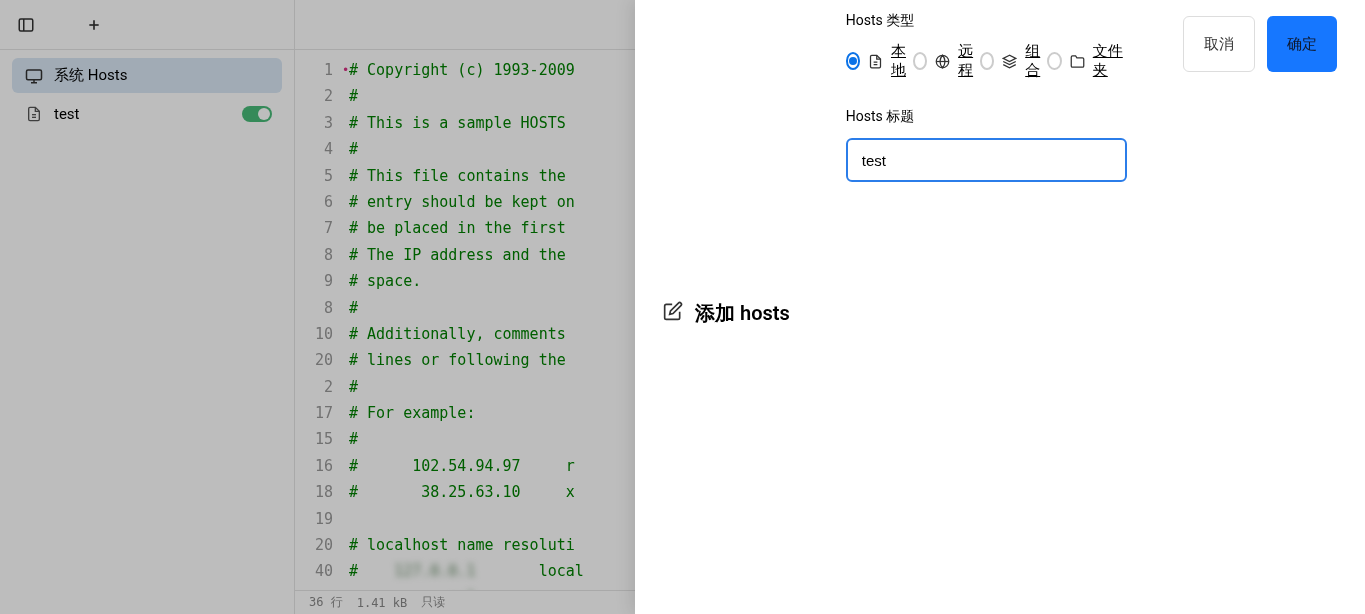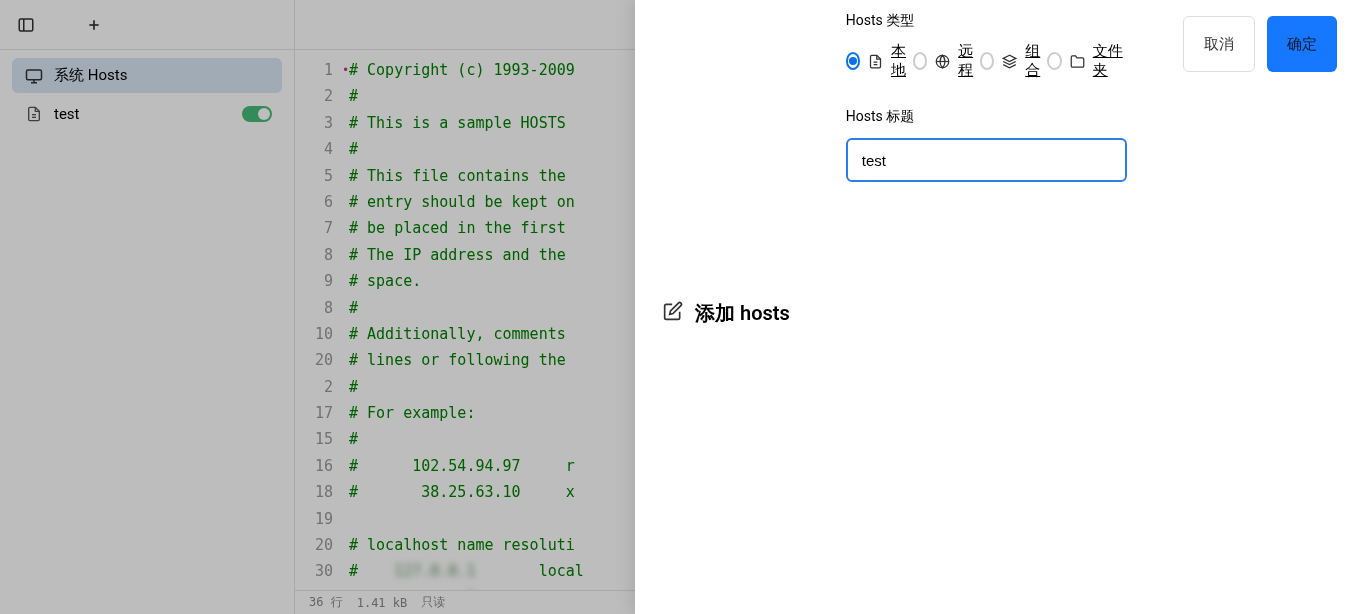--- a/index.html
+++ b/index.html
@@ -125,21 +125,21 @@
           <div>8</div>
           <div>10</div>
           <div>20</div>
           <div>2</div>
           <div>17</div>
           <div>15</div>
           <div>16</div>
           <div>18</div>
           <div>19</div>
           <div>20</div>
-          <div>30</div>
+          <div>40</div>
           <div>21</div>
         </div>
       <div class="code-lines" id="codelines">
           <div class="line has-dot"># Copyright (c) 1993-2009</div>
           <div class="line">#</div>
           <div class="line"># This is a sample HOSTS </div>
           <div class="line">#</div>
           <div class="line"># This file contains the </div>
           <div class="line"># entry should be kept on</div>
           <div class="line"># be placed in the first </div>

